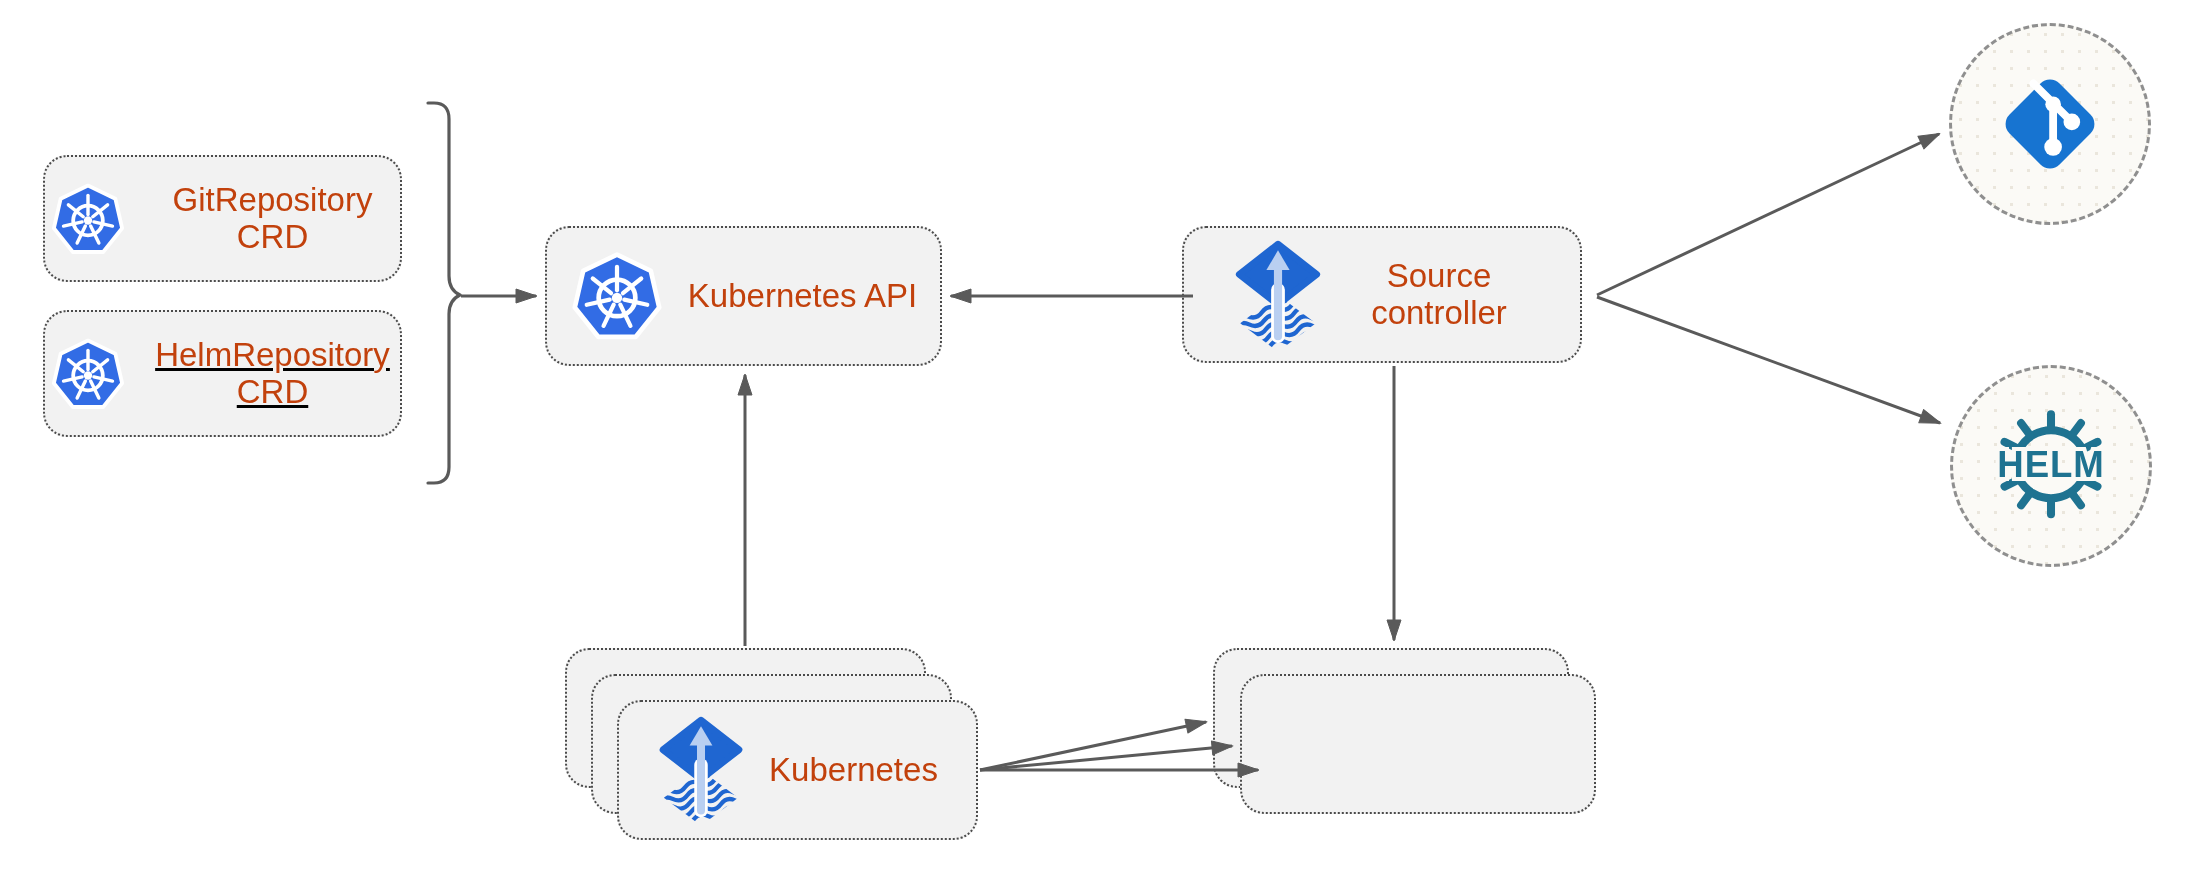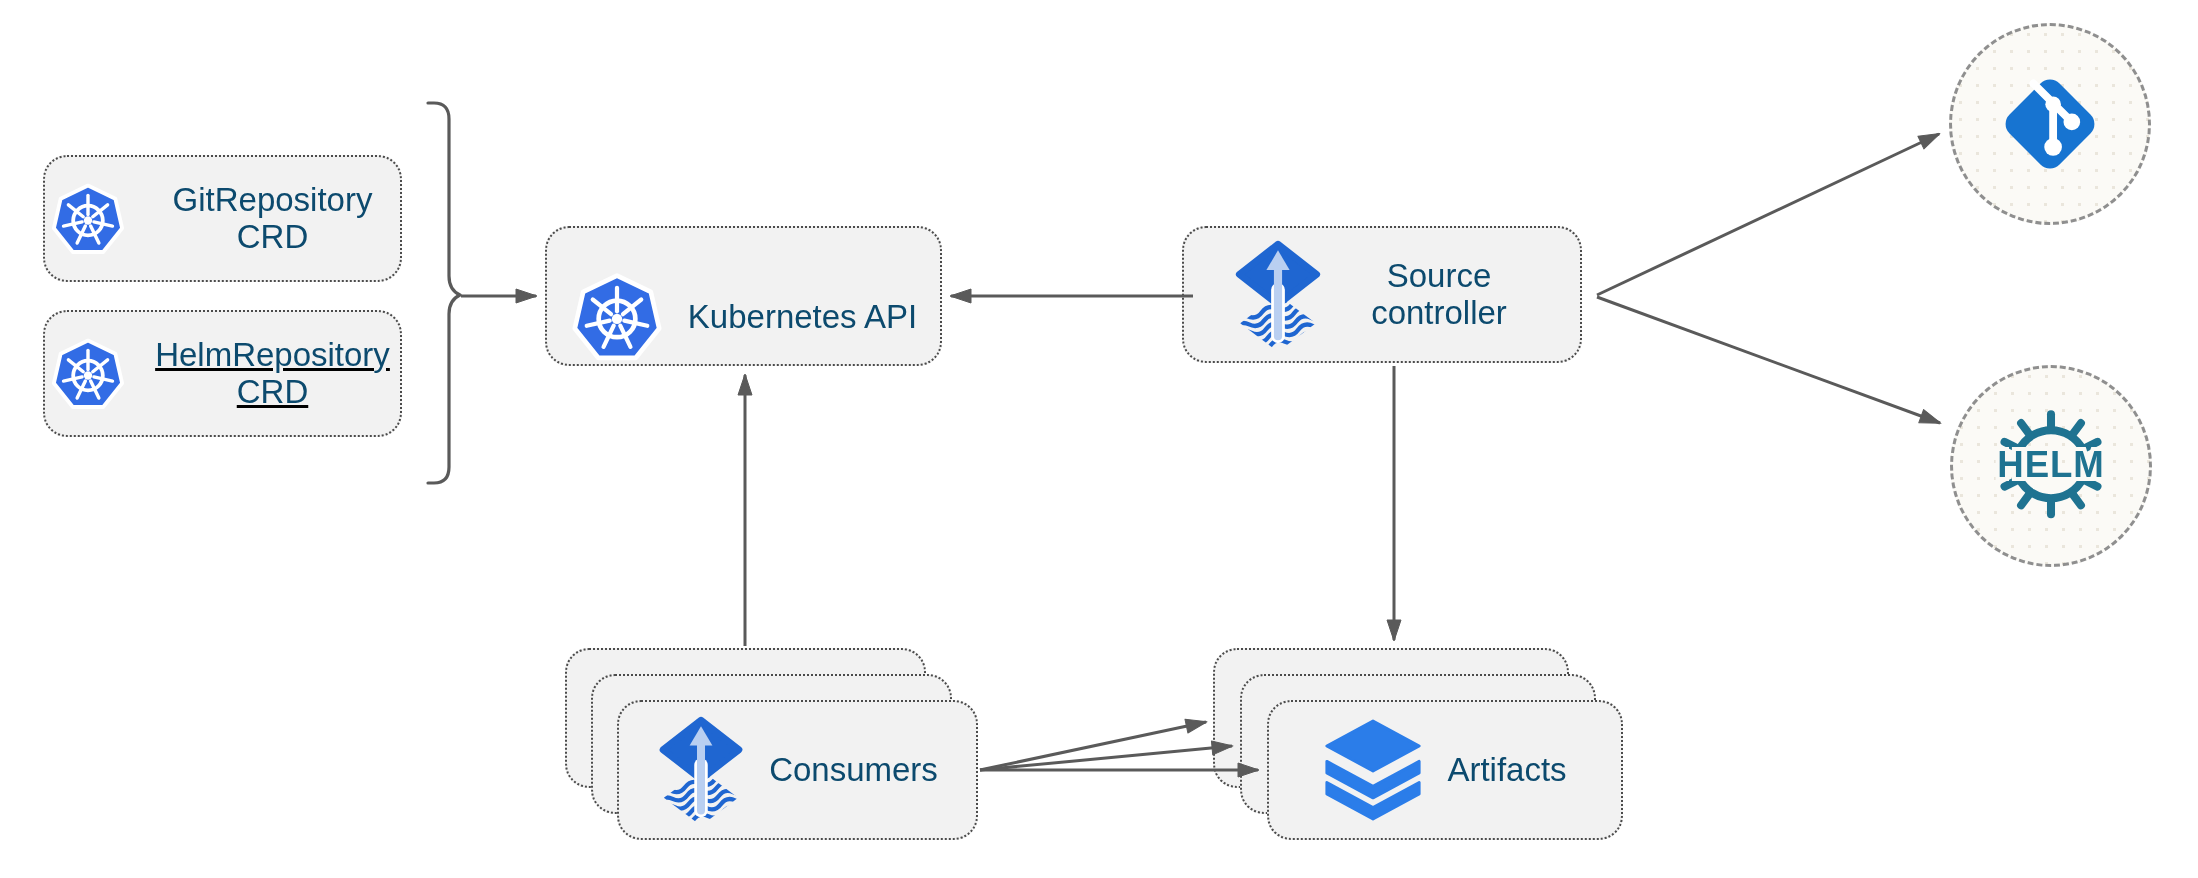--- a/index.html
+++ b/index.html
@@ -24,21 +24,21 @@
   .stack-layer {
     position:absolute;
     background:var(--box-fill,#f2f2f2);
     border:2.5px dotted var(--box-border,#4b4b4b);
     border-radius:24px;
     box-sizing:border-box;
   }
   .label {
     font-size:33px;
     line-height:1.12;
-    color:#0c4a6e;
+    color:#c2410c;
     text-align:center;
     white-space:normal;
   }
   .label.narrow  { max-width:185px; }
   .label.crd     { max-width:245px; }
   .circle-node {
     position:absolute;
     width:202px; height:202px;
     border:3px dashed #8f8f8f;
     border-radius:50%;
@@ -89,21 +89,21 @@
           <line x1="53.5" y1="59.2" x2="64.3" y2="81.7"></line>
           <line x1="46.5" y1="59.2" x2="35.7" y2="81.7"></line>
           <line x1="42.2" y1="53.8" x2="17.8" y2="59.3"></line>
           <line x1="43.7" y1="47" x2="24.2" y2="31.4"></line>
         </g>
       </svg>
       <span class="label crd">HelmRepository CRD</span>
     </div>
   </div>
 
-  <div class="node" style="left:545px; top:226px; width:397px; height:140px;align-items:flex-end;">
+  <div class="node" style="left:545px; top:226px; width:397px; height:140px;">
     <div class="node-inner">
       <svg class="icon" width="94" height="94" viewBox="0 0 100 100">
         <polygon points="50,6 86,23.3 94.9,62.2 70,93.4 30,93.4 5.1,62.2 14,23.3" fill="#326ce5" stroke="#ffffff" stroke-width="5" stroke-linejoin="round"></polygon>
         <circle cx="50" cy="52" r="19.5" fill="none" stroke="#ffffff" stroke-width="5"></circle>
         <circle cx="50" cy="52" r="5.5" fill="#ffffff"></circle>
         <g stroke="#ffffff" stroke-width="4.5" stroke-linecap="round">
           <line x1="50" y1="44" x2="50" y2="19"></line>
           <line x1="56.3" y1="47" x2="75.8" y2="31.4"></line>
           <line x1="57.8" y1="53.8" x2="82.2" y2="59.3"></line>
           <line x1="53.5" y1="59.2" x2="64.3" y2="81.7"></line>
@@ -161,38 +161,26 @@
             <path d="M0,92 c7,-7 13,-7 19,-2 c6,5 12,5 18,0 c6,-5 12,-5 18,0 c6,5 12,5 18,0 c6,-5 12,-5 18,0 c6,5 12,5 18,0"></path>
             <path d="M0,102 c7,-7 13,-7 19,-2 c6,5 12,5 18,0 c6,-5 12,-5 18,0 c6,5 12,5 18,0 c6,-5 12,-5 18,0 c6,5 12,5 18,0"></path>
             <path d="M0,112 c7,-7 13,-7 19,-2 c6,5 12,5 18,0 c6,-5 12,-5 18,0 c6,5 12,5 18,0 c6,-5 12,-5 18,0 c6,5 12,5 18,0"></path>
             <path d="M0,122 c7,-7 13,-7 19,-2 c6,5 12,5 18,0 c6,-5 12,-5 18,0 c6,5 12,5 18,0 c6,-5 12,-5 18,0 c6,5 12,5 18,0"></path>
           </g>
         </g>
         <line x1="52" y1="58" x2="52" y2="112" stroke="#ffffff" stroke-width="16" stroke-linecap="round"></line>
         <line x1="52" y1="32" x2="52" y2="112" stroke="#b9cff1" stroke-width="9.5" stroke-linecap="round"></line>
         <polygon points="52,12 65.5,35 38.5,35" fill="#b9cff1"></polygon>
       </svg>
-      <span class="label">Consumers</span>
+      <span class="label">Kubernetes</span>
     </div>
   </div>
 
   <div class="stack-layer" style="left:1213px; top:648px; width:356px; height:140px;"></div>
   <div class="stack-layer" style="left:1240px; top:674px; width:356px; height:140px;"></div>
-  <div class="node" style="left:1267px; top:700px; width:356px; height:140px;">
-    <div class="node-inner">
-      <svg class="icon" width="100" height="103" viewBox="0 0 104 107">
-        <g fill="#2b7de9" stroke="#2b7de9" stroke-width="3" stroke-linejoin="round">
-          <path d="M52,2 L100,28 L52,54 L4,28 Z"></path>
-          <path d="M4,44 L52,70 L100,44 L100,56 L52,82 L4,56 Z"></path>
-          <path d="M4,66 L52,92 L100,66 L100,78 L52,104 L4,78 Z"></path>
-        </g>
-      </svg>
-      <span class="label">Artifacts</span>
-    </div>
-  </div>
 
   <div class="circle-node" style="left:1949px; top:23px;">
     <svg class="icon" width="104" height="104" viewBox="0 0 100 100">
       <rect x="16" y="16" width="68" height="68" rx="13" transform="rotate(45 50 50)" fill="#1774d1"></rect>
       <g stroke="#ffffff" stroke-width="7.5" stroke-linecap="round">
         <line x1="34" y1="11" x2="49" y2="26"></line>
         <line x1="58" y1="35" x2="66" y2="43"></line>
         <line x1="53" y1="36" x2="53" y2="64"></line>
       </g>
       <circle cx="53" cy="31" r="7.5" fill="#ffffff"></circle>

